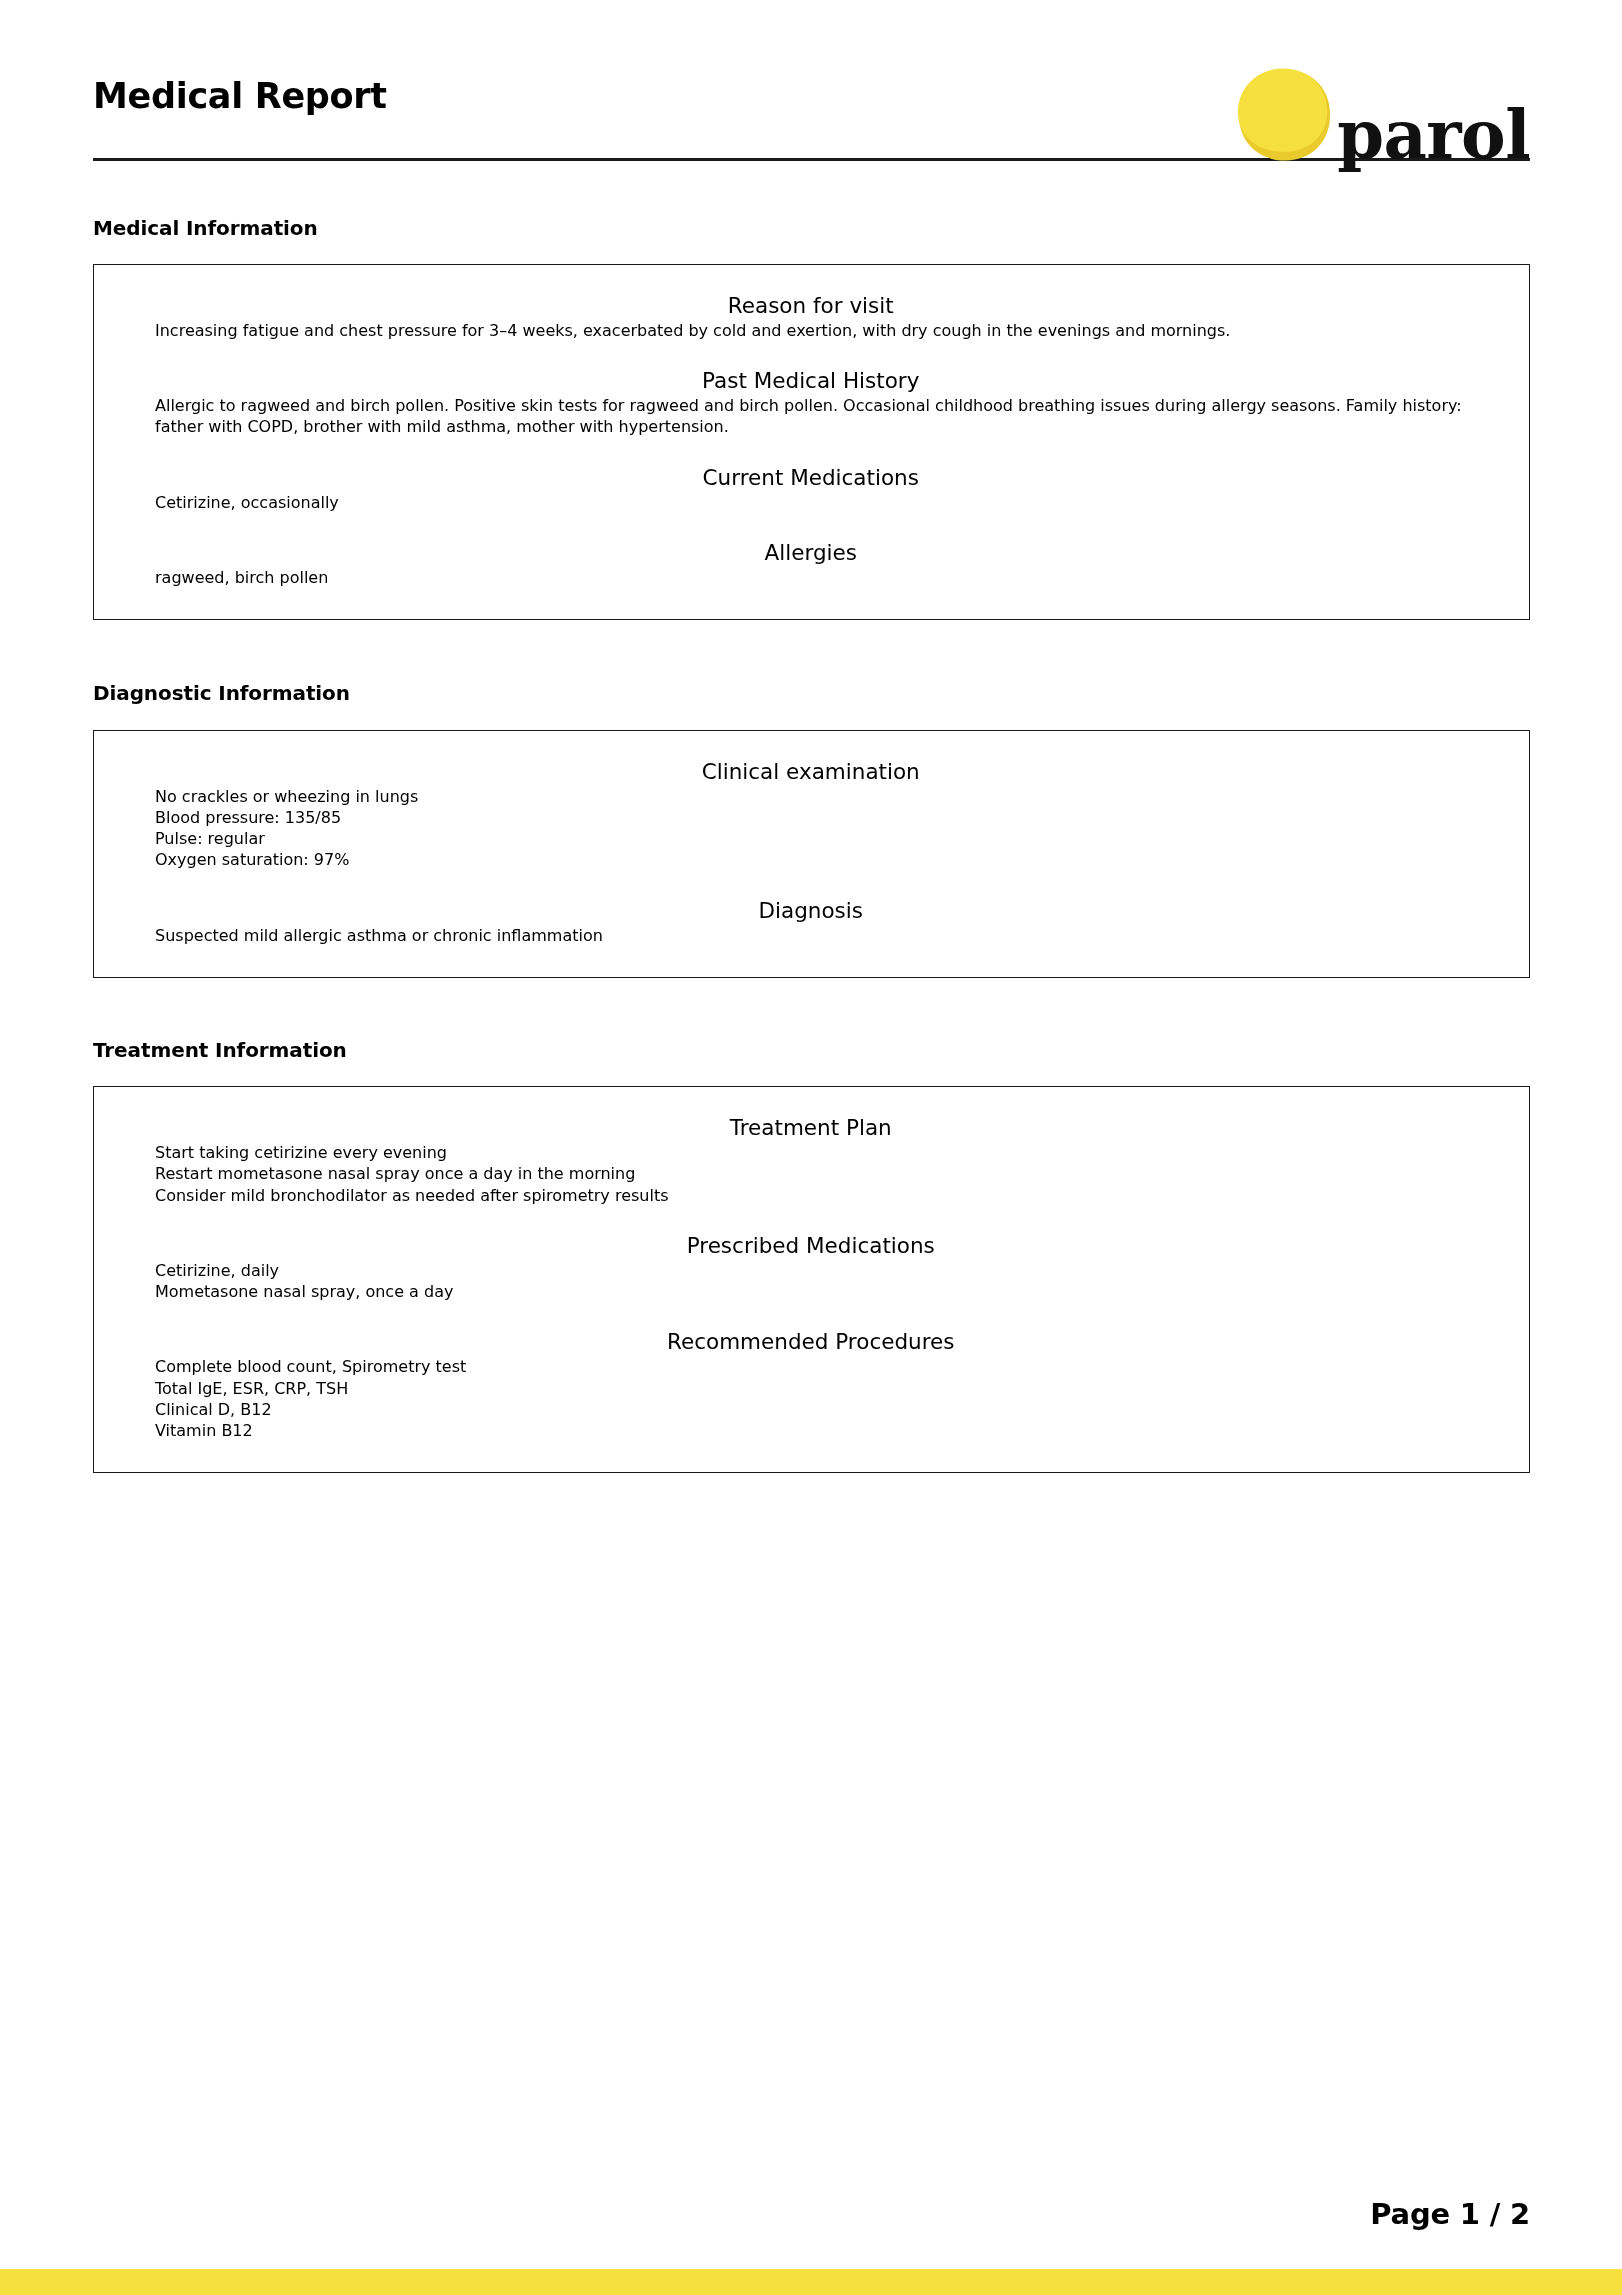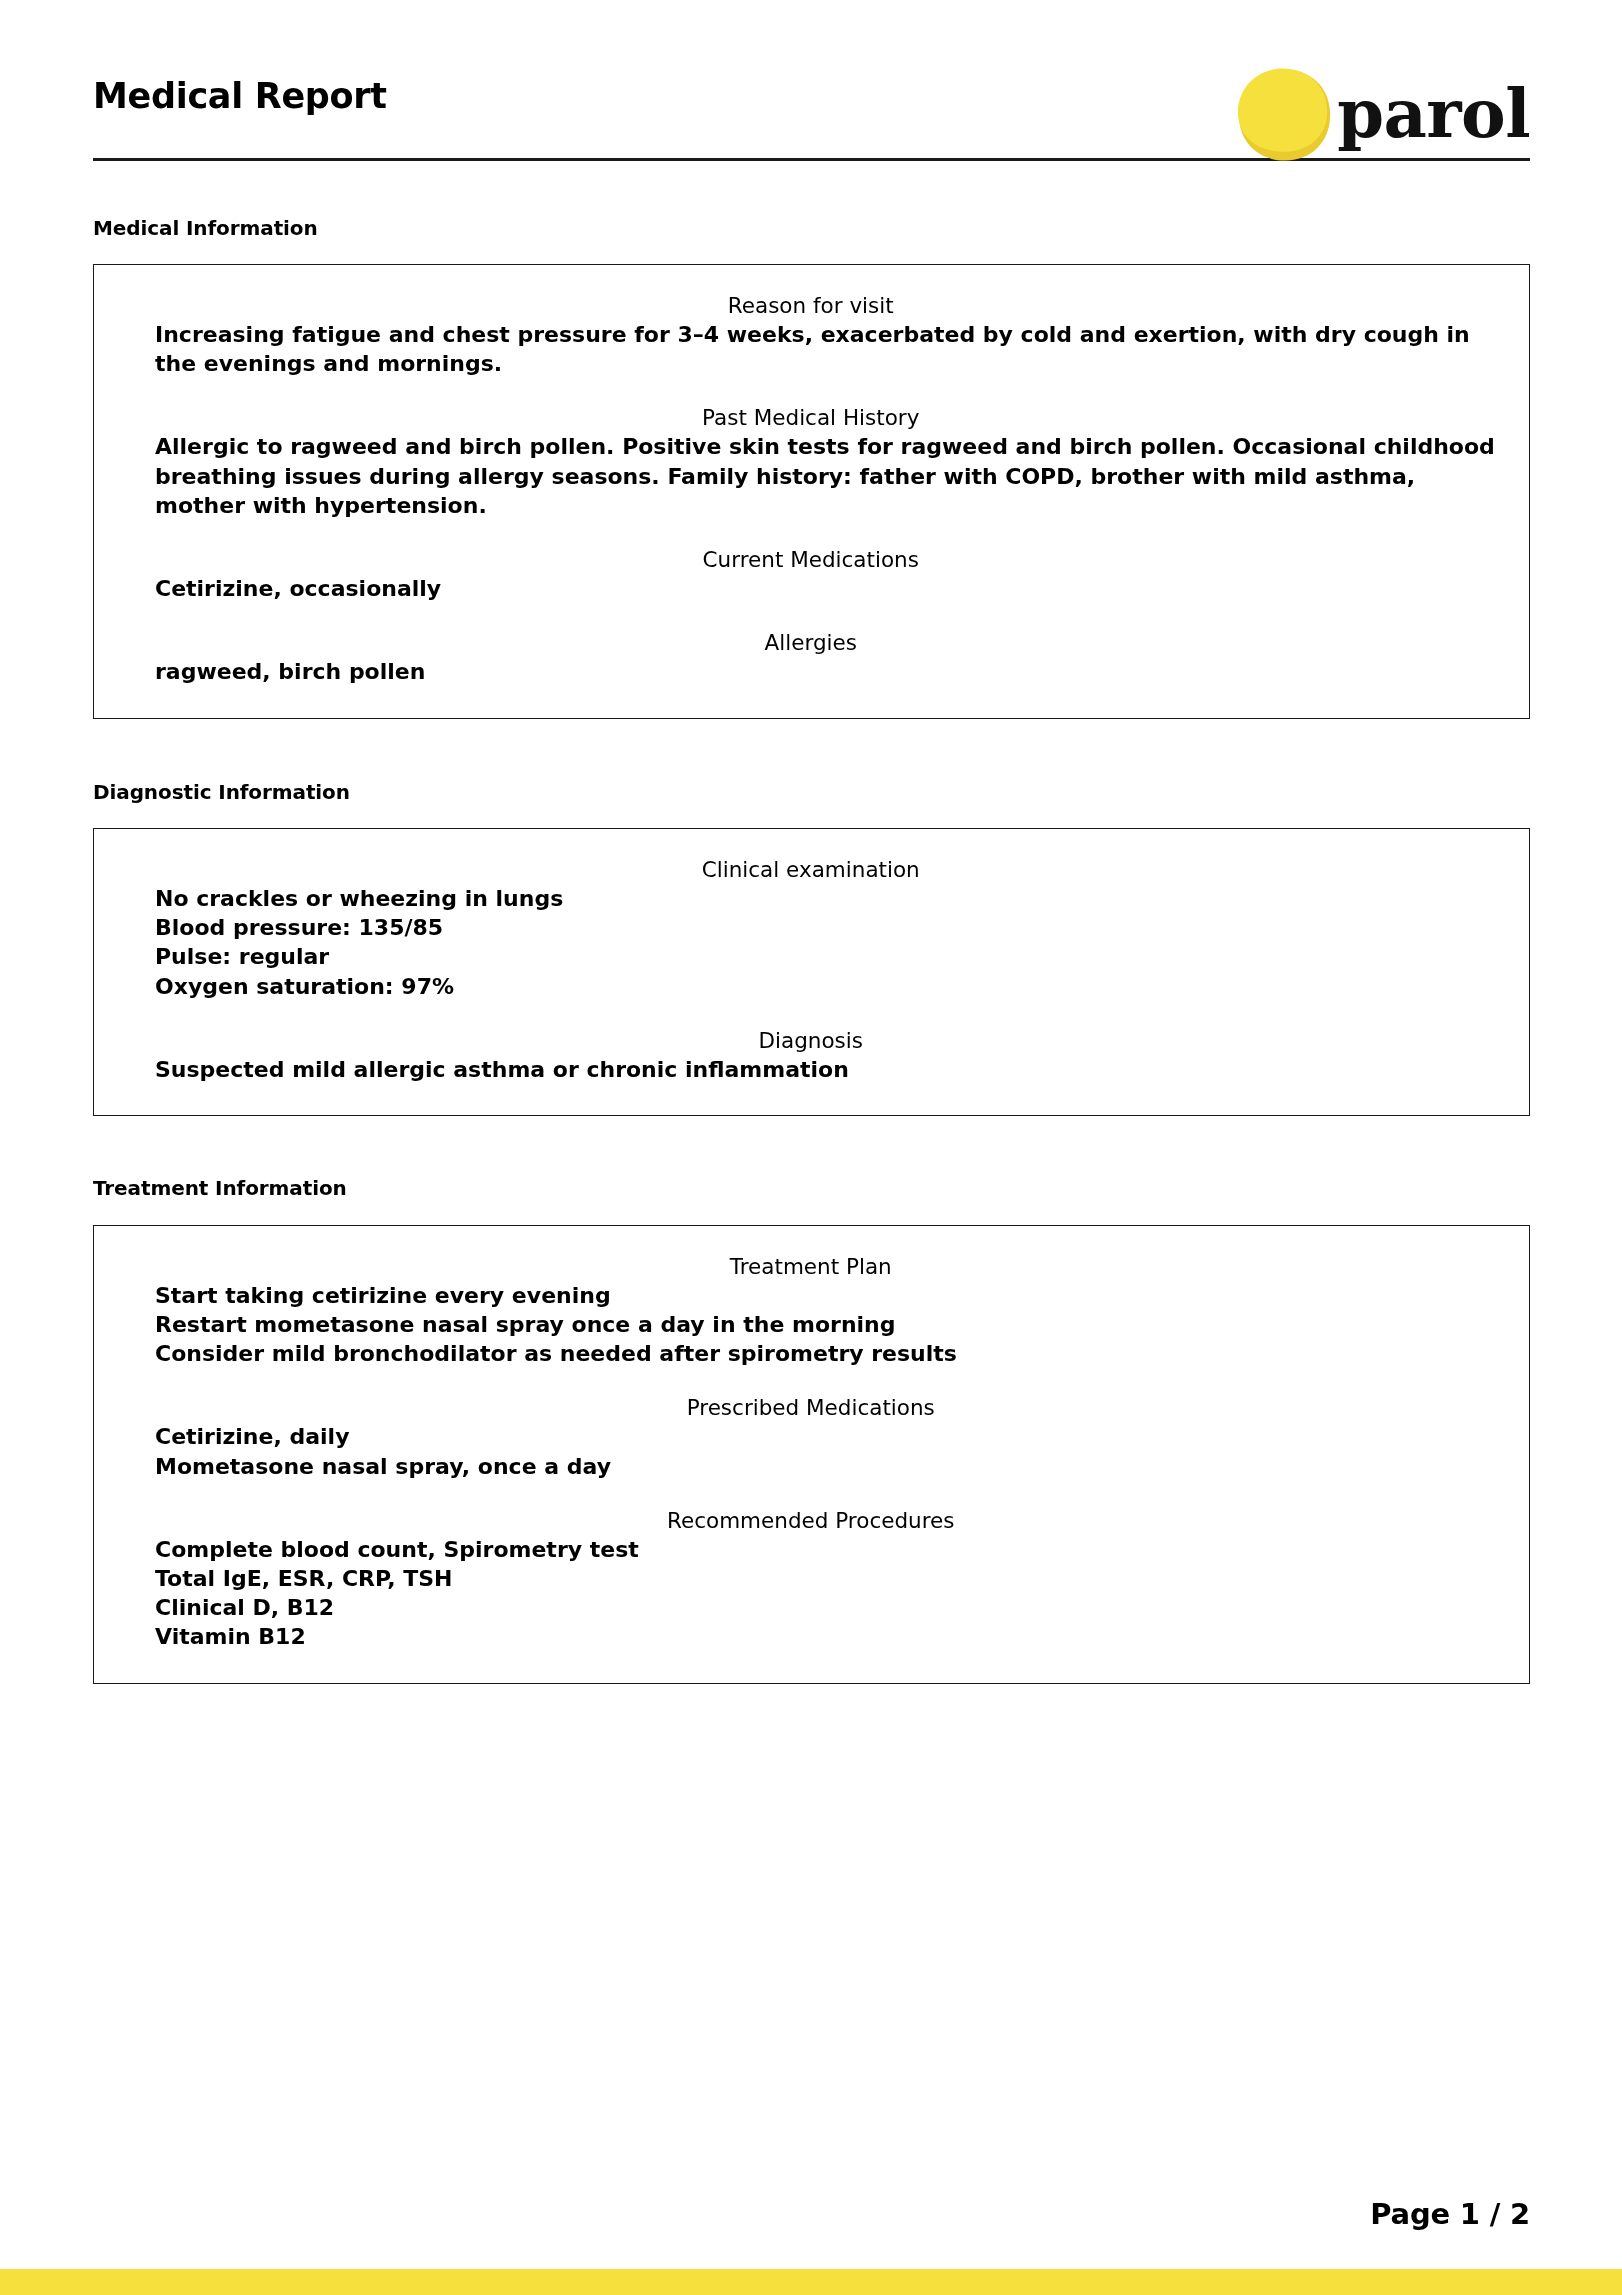--- a/index.html
+++ b/index.html
@@ -23,21 +23,21 @@
     padding-top:79px;
     height:158px;
   }
   .doc-title {
     font-size:35px;
     font-weight:bold;
     letter-spacing:-0.3px;
     line-height:1;
   }
   .logo {
-    display:flex; align-items:center;
+    display:flex; align-items:flex-end;
     gap:4px;
     margin-top:-13.5px;
     margin-right:0px;
   }
   .logo-blob {
     position:relative;
     width:97px; height:98px;
     flex:0 0 auto;
   }
   .logo-blob svg { display:block; width:100%; height:100%; }
@@ -71,23 +71,23 @@
   .field { margin-bottom:26px; }
   .field:last-child { margin-bottom:0; }
   .field-label {
     font-size:21.5px;
     line-height:1.30;
     font-weight:normal;
     text-align:center;
   }
   .field-values { margin-left:38px; }
   .field-value {
-    font-size:22px;
+    font-size:16px;
     line-height:1.33;
-    font-weight:bold;
+    font-weight:normal;
   }
 
   .gap-1 { height:61px; }
   .gap-2 { height:60px; }
   .sec1-top { margin-top:55px; }
 
   
   .footer {
     position:absolute;
     left:93px; right:93px;

